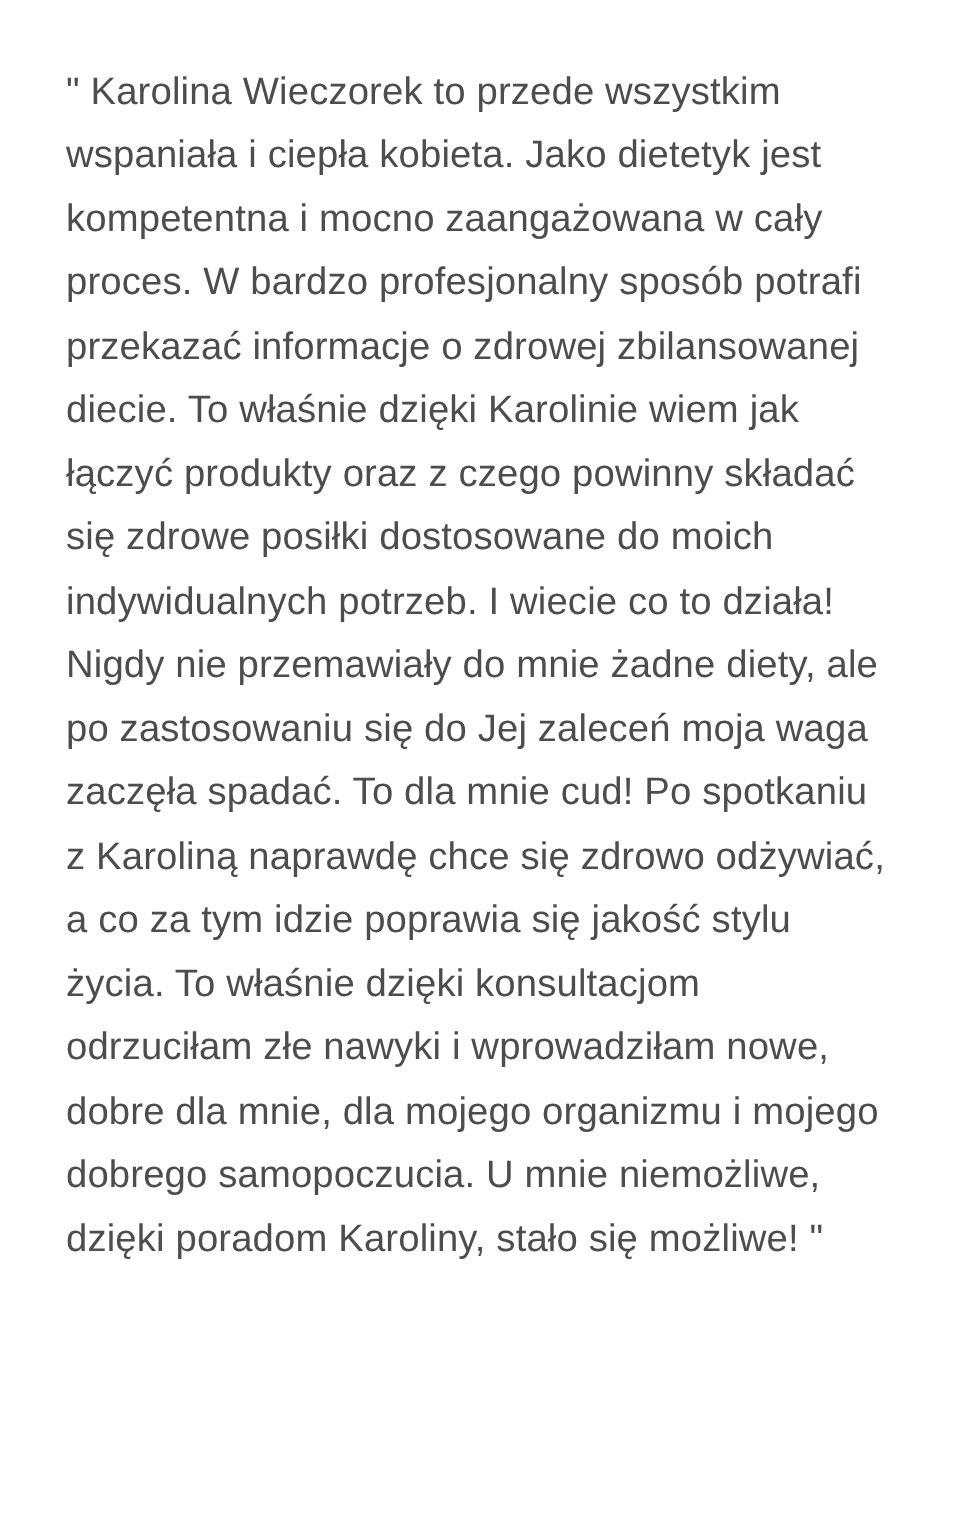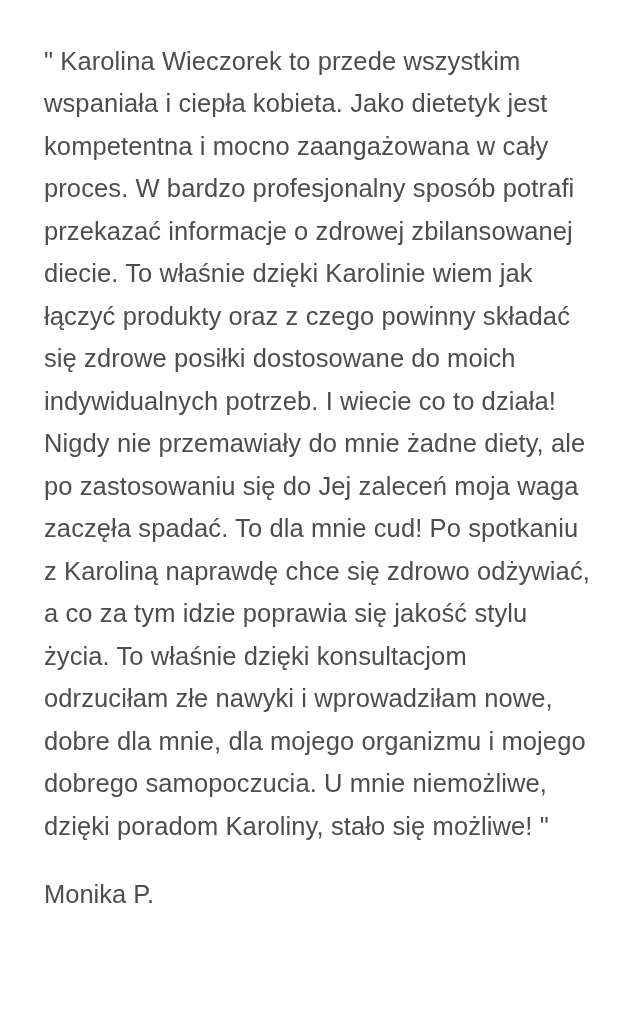--- a/index.html
+++ b/index.html
@@ -36,14 +36,13 @@
     line-height: 42.5px;
     color: #4d4d4d;
     white-space: pre-wrap;
   }
 </style>
 </head>
 <body>
 
 <div class="page">
   <p class="testimonial">" Karolina Wieczorek to przede wszystkim wspaniała i ciepła kobieta. Jako dietetyk jest kompetentna i mocno zaangażowana w cały proces. W bardzo profesjonalny sposób potrafi przekazać informacje o zdrowej zbilansowanej diecie. To właśnie dzięki Karolinie wiem jak łączyć produkty oraz z czego powinny składać się zdrowe posiłki dostosowane do moich indywidualnych potrzeb. I wiecie co to działa! Nigdy nie przemawiały do mnie żadne diety, ale po zastosowaniu się do Jej zaleceń moja waga zaczęła spadać. To dla mnie cud! Po spotkaniu z Karoliną naprawdę chce się zdrowo odżywiać, a co za tym idzie poprawia się jakość stylu życia. To właśnie dzięki konsultacjom odrzuciłam złe nawyki i wprowadziłam nowe, dobre dla mnie, dla mojego organizmu i mojego dobrego samopoczucia. U mnie niemożliwe, dzięki poradom Karoliny, stało się możliwe! "</p>
-  <p class="testimonial-author">Monika P.</p>
 </div>
 
 </body></html>

